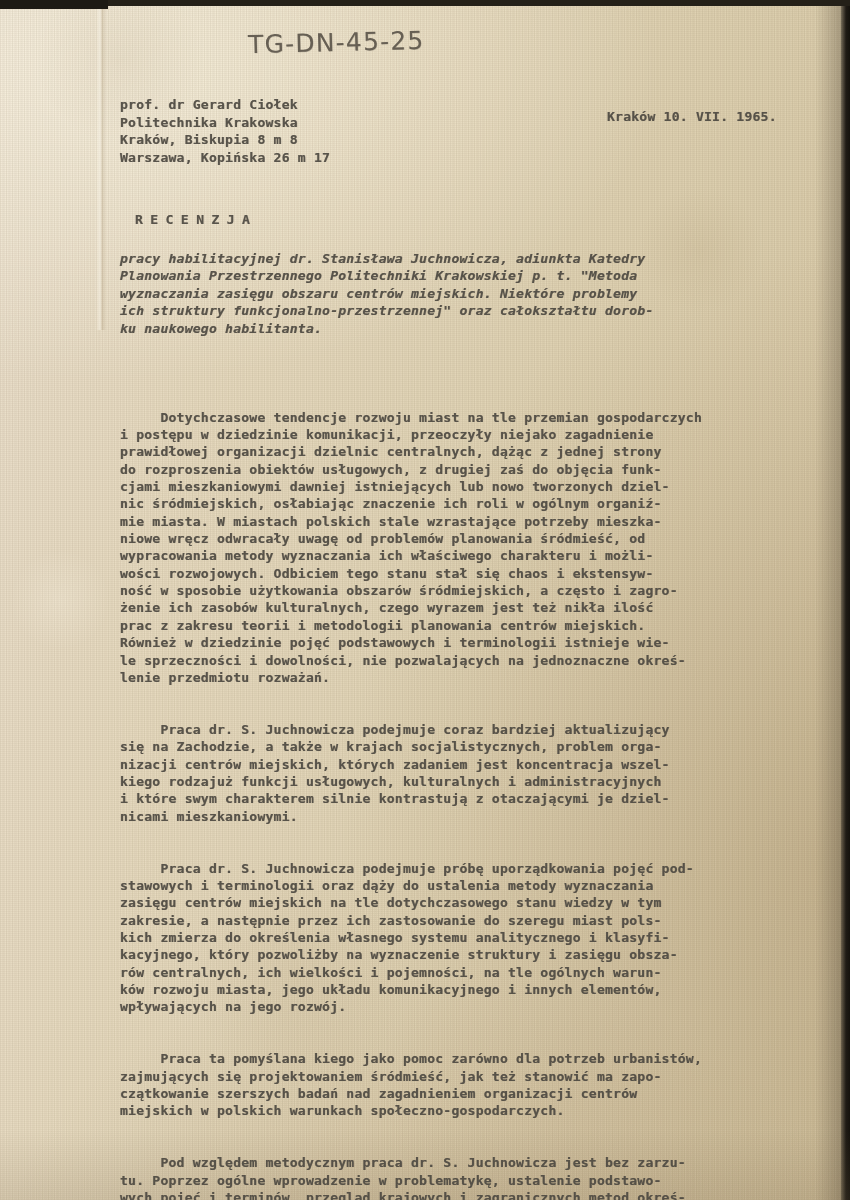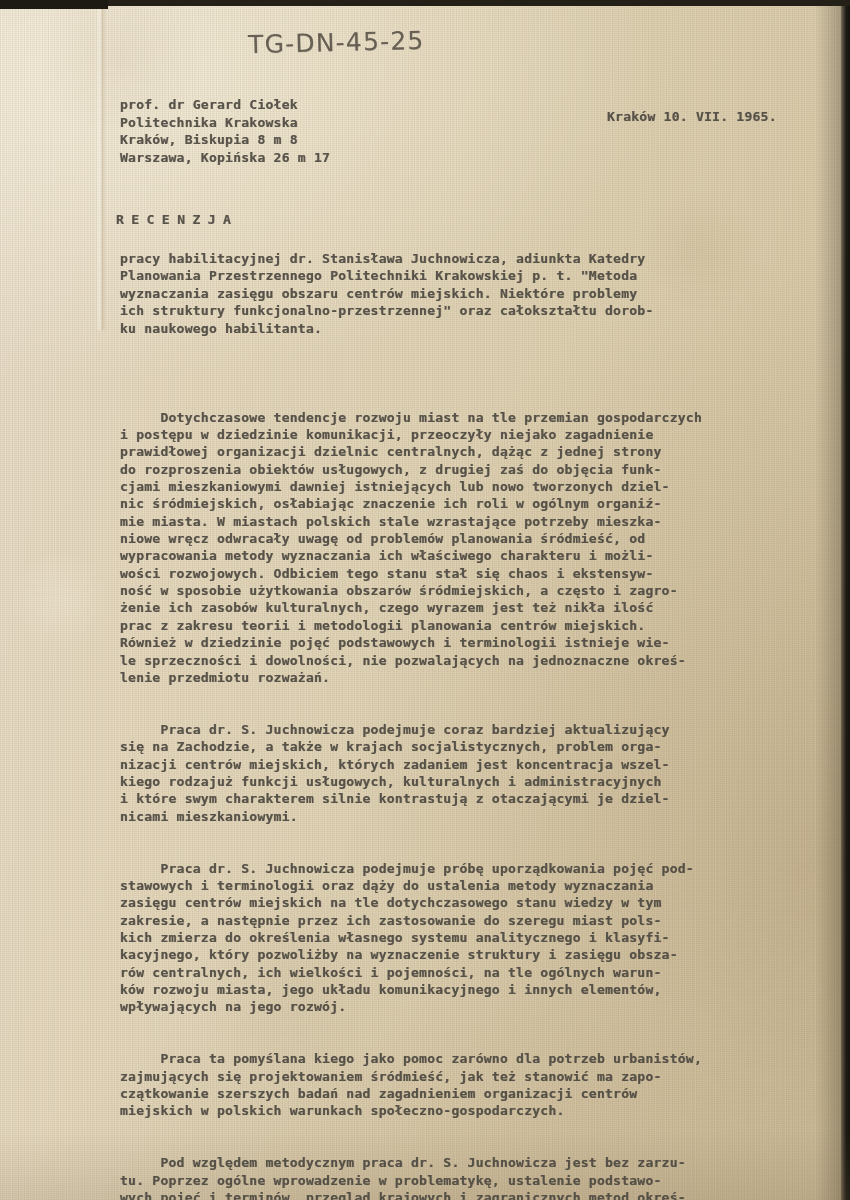--- a/index.html
+++ b/index.html
@@ -133,33 +133,34 @@
   #dateline {
     left: 607px;
     top: 96px;
     font-size: 13.1px;
     line-height: 17.6px;
     margin-top: 12px;
   }
 
   
   #doc-title {
-    left: 116px;
+    left: 135px;
     top: 211px;
     font-size: 13.1px;
     letter-spacing: 7.4px;
     line-height: 17.6px;
   }
 
   
   #subject {
     left: 120px;
     top: 250px;
     font-size: 13.1px;
     line-height: 17.4px;
+    font-style: italic;
   }
   #body {
     left: 120px;
     top: 374px;
     font-size: 13.1px;
     line-height: 17.35px;
   }
   .para { margin: 0; white-space: pre; }
   .para + .para { margin-top: 0; }
 </style>

